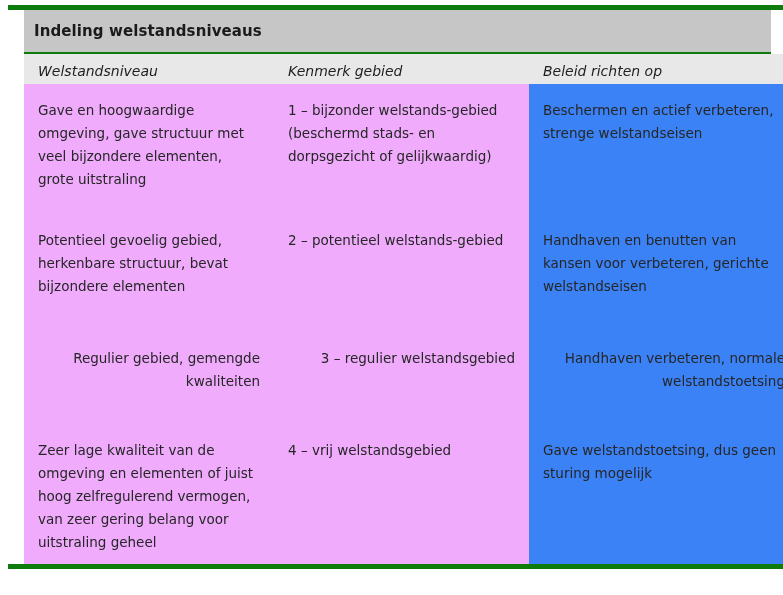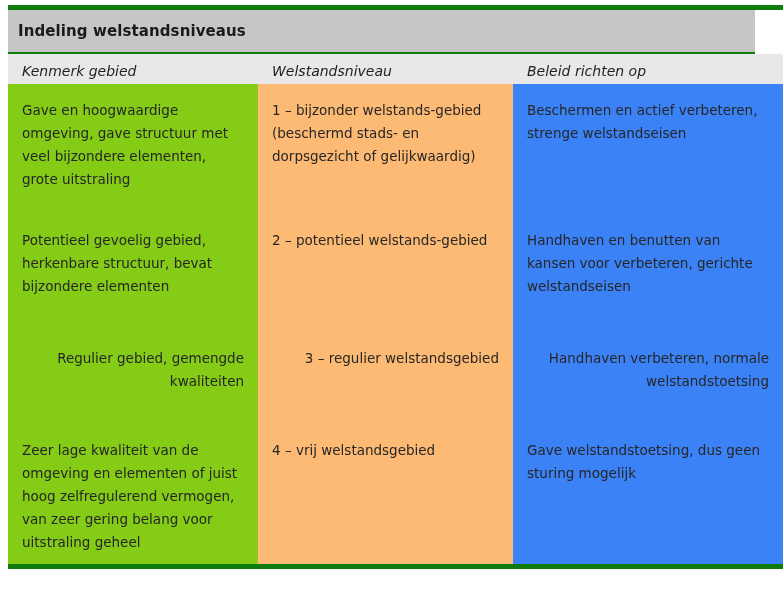--- a/index.html
+++ b/index.html
@@ -26,21 +26,21 @@
   .top-spacer { height: 5px; background: #ffffff; }
 
   .rule-green-top {
     height: 5px;
     background: #0d7c0d;
     margin-left: 8px;
     margin-right: 0px;
   }
 
   .table-wrap {
-    margin-left: 8px;
+    margin-left: 24px;
     width: 747px;
     box-sizing: border-box;
   }
 
   
   .title-band {
     background: #c6c6c6;
     height: 44px;
     display: flex;
     align-items: center;
@@ -65,22 +65,22 @@
 
   .cell {
     box-sizing: border-box;
     padding: 10px 14px 10px 14px;
     font-size: 13.5px;
     line-height: 23px;
     color: #262626;
   }
 
   
-  .col-a { background: #84cc16; }
-  .col-b { background: #fdba74; }
+  .col-a { background: #f0abfc; }
+  .col-b { background: #f0abfc; }
   .col-c { background: #3b82f6; }
 
   
   .head .cell {
     background: #e8e8e8;
     font-style: italic;
     font-size: 14px;
     color: #1f1f1f;
     padding-top: 6px;
     padding-bottom: 7px;
@@ -117,25 +117,25 @@
 
   <div class="rule-green-top"></div>
 
   <div class="table-wrap">
 
     <div class="title-band">
       <span class="title-text">Indeling welstandsniveaus</span>
     </div>
 
     <div class="grid head">
+      <div class="cell col-b">
+        <p>Welstandsniveau</p>
+      </div>
       <div class="cell col-a">
         <p>Kenmerk gebied</p>
-      </div>
-      <div class="cell col-b">
-        <p>Welstandsniveau</p>
       </div>
       <div class="cell col-c">
         <p>Beleid richten op</p>
       </div>
     </div>
 
     <div class="grid r1">
       <div class="cell col-a">
         <p>Gave en hoogwaardige omgeving, gave structuur met veel bijzondere elementen, grote uitstraling</p>
       </div>

